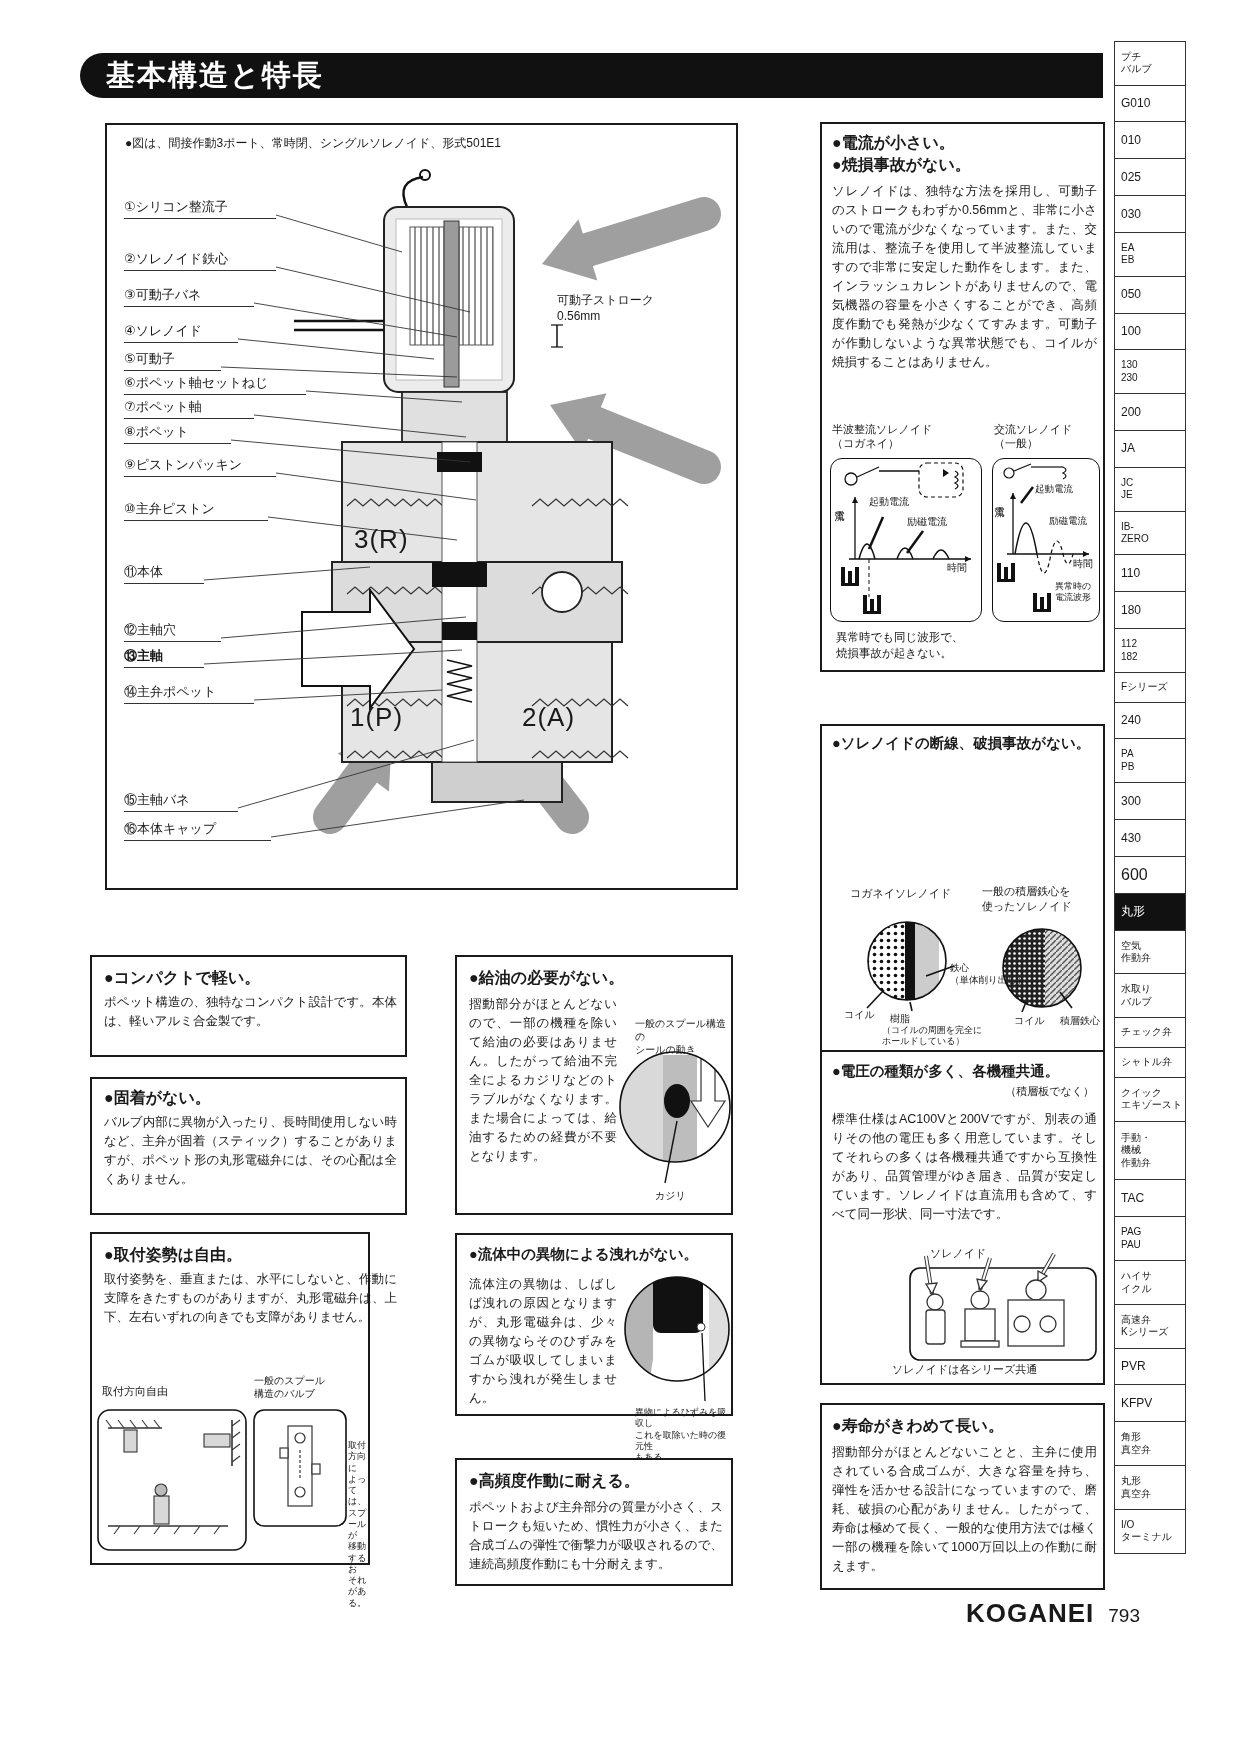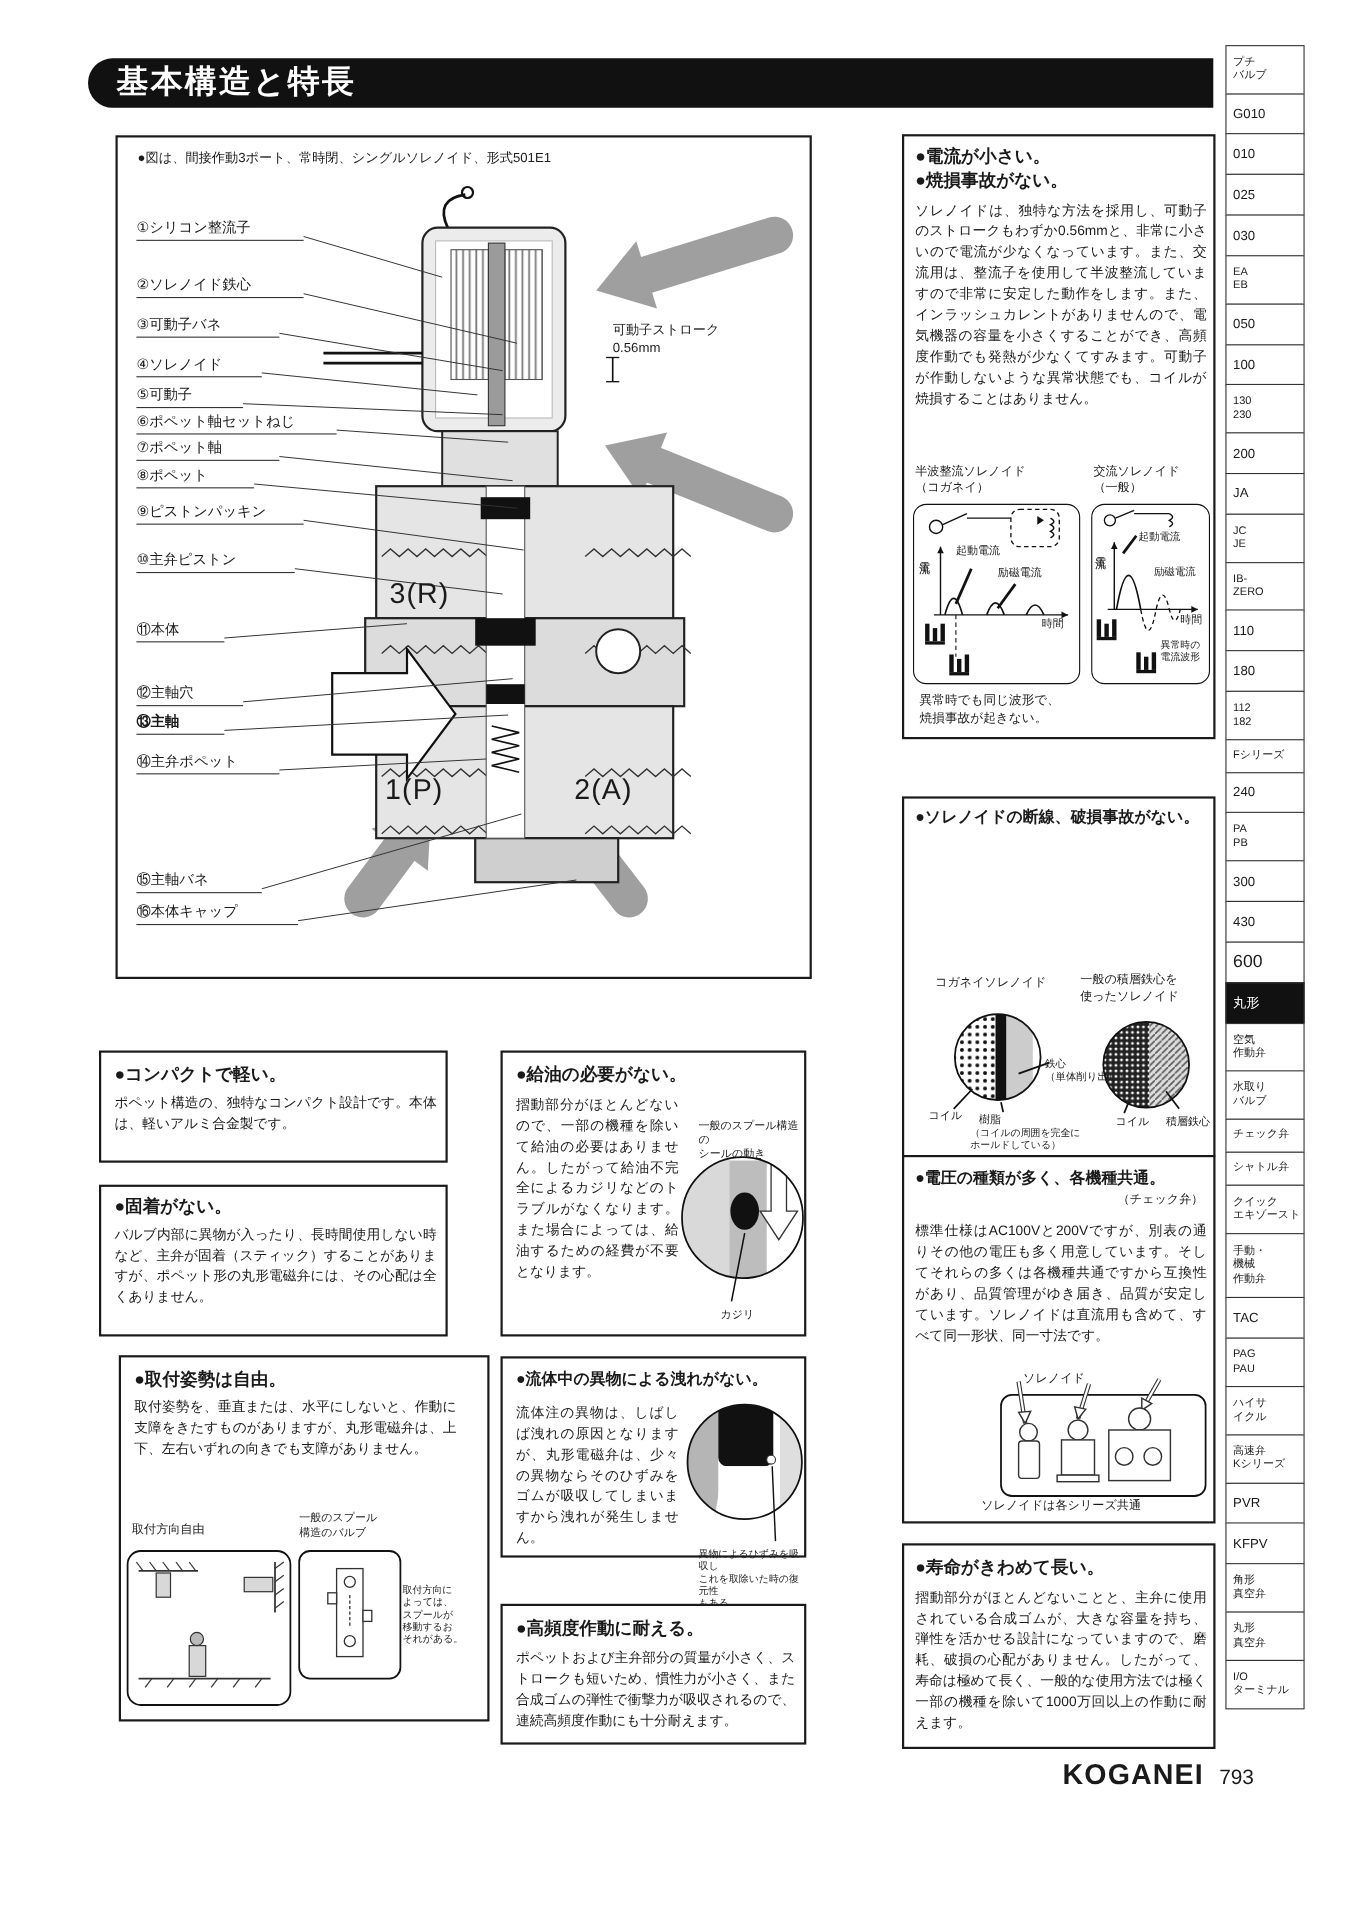--- a/index.html
+++ b/index.html
@@ -273,21 +273,21 @@
     <div class="abs tiny-lbl pre" style="left:60px;top:299px;">（コイルの周囲を完全に
 ホールドしている）</div>
     <div class="abs tiny-lbl pre" style="left:128px;top:236px;font-size:9.5px;">鉄心
 （単体削り出し）</div>
     <div class="abs small-lbl" style="left:192px;top:288px;">コイル</div>
     <div class="abs small-lbl" style="left:238px;top:288px;">積層鉄心</div>
   </div>
 
   <div class="abs box" style="left:820px;top:1050px;width:285px;height:335px;">
     <div class="abs sec-title long" style="left:10px;top:10px;">●電圧の種類が多く、各機種共通。</div>
-    <div class="abs cap-lbl" style="left:0;top:32px;width:272px;text-align:right;font-size:11px;">（チェック弁）</div>
+    <div class="abs cap-lbl" style="left:0;top:32px;width:272px;text-align:right;font-size:11px;">（積層板でなく）</div>
     <div class="abs body-txt" style="left:10px;top:58px;width:265px;">標準仕様はAC100Vと200Vですが、別表の通りその他の電圧も多く用意しています。そしてそれらの多くは各機種共通ですから互換性があり、品質管理がゆき届き、品質が安定しています。ソレノイドは直流用も含めて、すべて同一形状、同一寸法です。</div>
     <div class="abs cap-lbl" style="left:108px;top:194px;font-size:11px;">ソレノイド</div>
     <svg class="abs" style="left:0;top:190px;" width="281" height="128" viewBox="0 0 281 128">
       <rect x="88" y="26" width="186" height="92" rx="10" fill="#fff" stroke="#111" stroke-width="1.6"></rect>
       <g stroke="#333" stroke-width="1.3" fill="#fff">
         <line x1="104" y1="14" x2="110" y2="52" stroke-width="4"></line>
         <line x1="104" y1="14" x2="110" y2="52" stroke="#fff" stroke-width="2"></line>
         <path d="M110,52 l-6,-10 l11,-1 z"></path>
         <line x1="168" y1="16" x2="158" y2="48" stroke-width="4"></line>
         <line x1="168" y1="16" x2="158" y2="48" stroke="#fff" stroke-width="2"></line>
@@ -317,21 +317,21 @@
   <div class="abs box" style="left:90px;top:955px;width:317px;height:102px;">
     <div class="abs sec-title" style="left:12px;top:10px;">●コンパクトで軽い。</div>
     <div class="abs body-txt" style="left:12px;top:36px;width:293px;">ポペット構造の、独特なコンパクト設計です。本体は、軽いアルミ合金製です。</div>
   </div>
 
   <div class="abs box" style="left:90px;top:1077px;width:317px;height:138px;">
     <div class="abs sec-title" style="left:12px;top:8px;">●固着がない。</div>
     <div class="abs body-txt" style="left:12px;top:34px;width:293px;">バルブ内部に異物が入ったり、長時間使用しない時など、主弁が固着（スティック）することがありますが、ポペット形の丸形電磁弁には、その心配は全くありません。</div>
   </div>
 
-  <div class="abs box" style="left:108px;top:1232px;width:337px;height:333px;">
+  <div class="abs box" style="left:90px;top:1232px;width:280px;height:333px;">
     <div class="abs sec-title" style="left:12px;top:10px;">●取付姿勢は自由。</div>
     <div class="abs body-txt" style="left:12px;top:36px;width:293px;">取付姿勢を、垂直または、水平にしないと、作動に支障をきたすものがありますが、丸形電磁弁は、上下、左右いずれの向きでも支障がありません。</div>
     <div class="abs cap-lbl" style="left:10px;top:150px;font-size:11px;">取付方向自由</div>
     <div class="abs small-lbl pre" style="left:162px;top:140px;">一般のスプール
 構造のバルブ</div>
     <svg class="abs" style="left:0;top:170px;" width="313" height="160" viewBox="0 0 313 160">
       <rect x="6" y="6" width="148" height="140" rx="12" fill="#fff" stroke="#111" stroke-width="1.6"></rect>
       <rect x="162" y="6" width="92" height="116" rx="10" fill="#fff" stroke="#111" stroke-width="1.6"></rect>
       <g stroke="#333" stroke-width="1.1" fill="#d8d8d8">
         <line x1="16" y1="24" x2="70" y2="24" stroke-width="1.6"></line>

